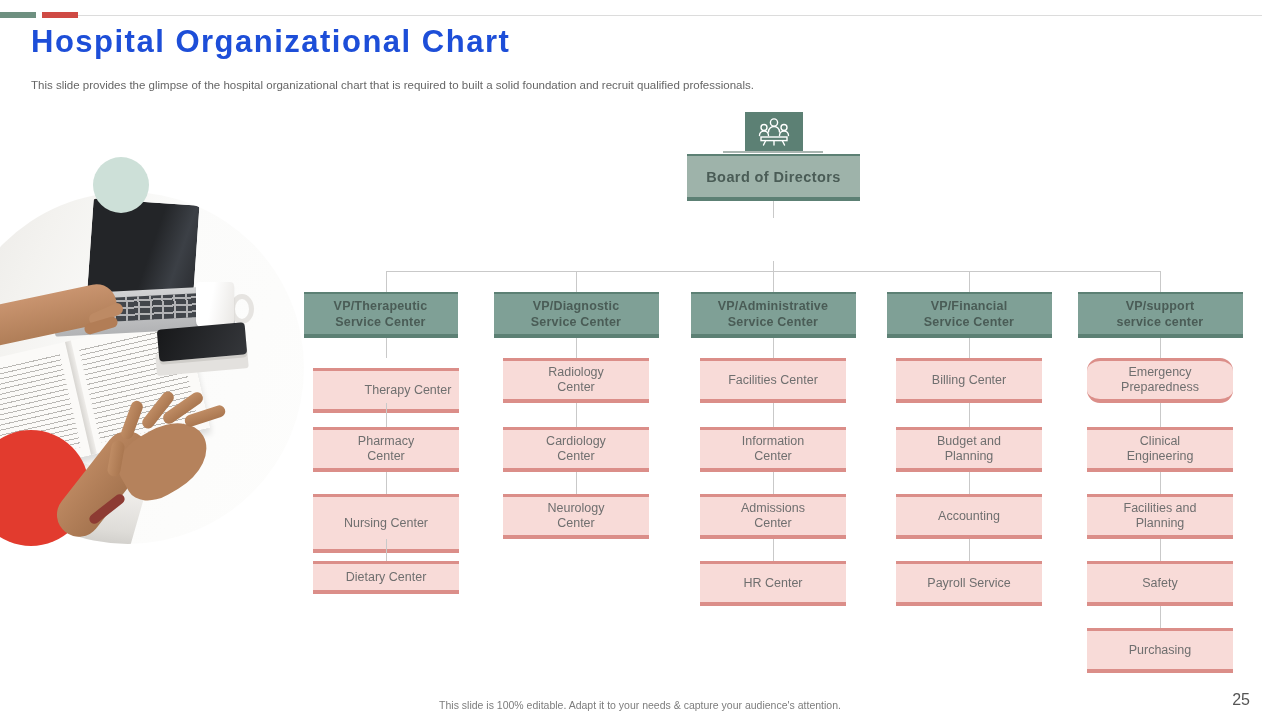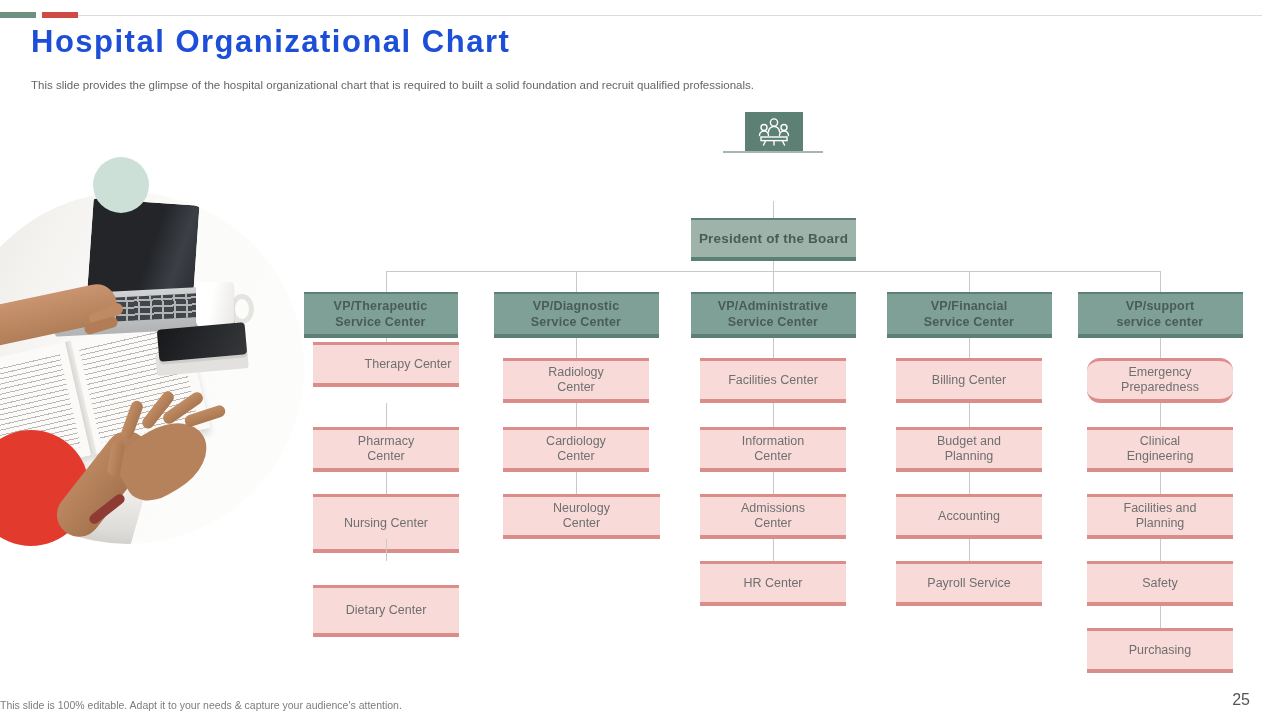--- a/index.html
+++ b/index.html
@@ -14,21 +14,21 @@
   
   .accent-bar{position:absolute;top:12px;height:6px;width:36px;}
   .accent-green{left:0;background:var(--accent-green,#6e9080);}
   .accent-red{left:42px;background:var(--accent-red,#cf4a44);}
   .header-rule{position:absolute;top:15px;left:78px;width:1184px;height:1px;background:#dcdcdc;}
   .page-title{position:absolute;left:31px;top:24px;font-size:31px;font-weight:bold;
     color:#1d4ed8;letter-spacing:1.5px;}
   .page-subtitle{position:absolute;left:31px;top:79px;font-size:11.5px;color:#666;}
 
   
-  .footer-note{position:absolute;left:0;right:0;top:699px;
+  .footer-note{position:absolute;left:0;right:0;top:699px;text-align:center;
     font-size:10.5px;color:#7d7d7d;}
   .page-number{position:absolute;right:30px;top:691px;font-size:16px;color:#555;}
 
   
   .mint-circle{position:absolute;left:93px;top:157px;width:56px;height:56px;
     border-radius:50%;background:var(--circle-mint,#cde0d8);z-index:3;}
   .red-circle{position:absolute;left:-27px;top:430px;width:116px;height:116px;
     border-radius:50%;background:var(--circle-red,#e23b2e);z-index:3;}
   .photo-circle{position:absolute;left:-48px;top:192px;width:352px;height:352px;
     border-radius:50%;overflow:hidden;z-index:2;
@@ -156,49 +156,49 @@
         <path d="M4.5 19.5 a4.5 4.5 0 0 1 9 0"></path>
         <circle cx="29" cy="11.5" r="3"></circle>
         <path d="M24.5 19.5 a4.5 4.5 0 0 1 9 0"></path>
         <rect x="6" y="21" width="26" height="3.6"></rect>
         <path d="M10.5 25 L8.5 29 M27.5 25 L29.5 29 M19 25 L19 29"></path>
       </g>
     </svg>
   </div>
   <div class="icon-underline"></div>
 
+  <div class="gbox board-box">Board of Directors</div>
   <div class="vline" style="left:773px;top:201px;height:17px;"></div>
-  <div class="gbox president-box">President of the Board</div>
   <div class="vline" style="left:773px;top:261px;height:10px;"></div>
   <div class="hline" style="left:386px;top:271px;width:774px;"></div>
 
   <div id="org-columns">
       <div class="vline" style="left: 386px; top: 271px; height: 21px;"></div>
       <div class="vp-box" style="left: 303.5px; top: 292px; width: 154px; height: 46px;">VP/Therapeutic
 Service Center</div>
       <div class="vline" style="left: 386px; top: 338px; height: 20px;"></div>
-      <div class="dept-box" style="left: 313px; top: 342px; width: 146px; height: 45px; padding-left: 44px;">Therapy Center</div>
+      <div class="dept-box" style="left: 313px; top: 368px; width: 146px; height: 45px; padding-left: 44px;">Therapy Center</div>
       <div class="vline" style="left: 386px; top: 403px; height: 24px;"></div>
       <div class="dept-box" style="left: 313px; top: 427px; width: 146px; height: 45px;">Pharmacy
 Center</div>
       <div class="vline" style="left: 386px; top: 472px; height: 22px;"></div>
       <div class="dept-box" style="left: 313px; top: 494px; width: 146px; height: 59px;">Nursing Center</div>
       <div class="vline" style="left: 386px; top: 539px; height: 22px;"></div>
-      <div class="dept-box" style="left: 313px; top: 561px; width: 146px; height: 52px; margin-top: 24px;">Dietary Center</div>
+      <div class="dept-box" style="left: 313px; top: 561px; width: 146px; height: 33px;">Dietary Center</div>
       <div class="vline" style="left: 576px; top: 271px; height: 21px;"></div>
       <div class="vp-box" style="left: 493.5px; top: 292px; width: 165px; height: 46px;">VP/Diagnostic
 Service Center</div>
       <div class="vline" style="left: 576px; top: 338px; height: 20px;"></div>
       <div class="dept-box" style="left: 503px; top: 358px; width: 146px; height: 45px;">Radiology
 Center</div>
       <div class="vline" style="left: 576px; top: 403px; height: 24px;"></div>
       <div class="dept-box" style="left: 503px; top: 427px; width: 146px; height: 45px;">Cardiology
 Center</div>
       <div class="vline" style="left: 576px; top: 472px; height: 22px;"></div>
-      <div class="dept-box" style="left: 503px; top: 494px; width: 157px; height: 45px;">Neurology
+      <div class="dept-box" style="left: 503px; top: 494px; width: 146px; height: 45px;">Neurology
 Center</div>
       <div class="vline" style="left: 773px; top: 271px; height: 21px;"></div>
       <div class="vp-box" style="left: 690.5px; top: 292px; width: 165px; height: 46px;">VP/Administrative
 Service Center</div>
       <div class="vline" style="left: 773px; top: 338px; height: 20px;"></div>
       <div class="dept-box" style="left: 700px; top: 358px; width: 146px; height: 45px;">Facilities Center</div>
       <div class="vline" style="left: 773px; top: 403px; height: 24px;"></div>
       <div class="dept-box" style="left: 700px; top: 427px; width: 146px; height: 45px;">Information
 Center</div>
       <div class="vline" style="left: 773px; top: 472px; height: 22px;"></div>

